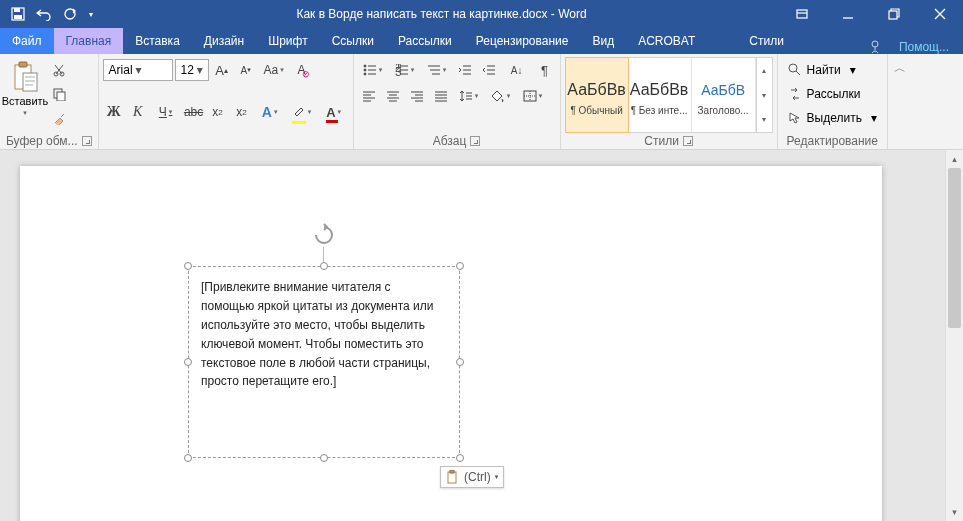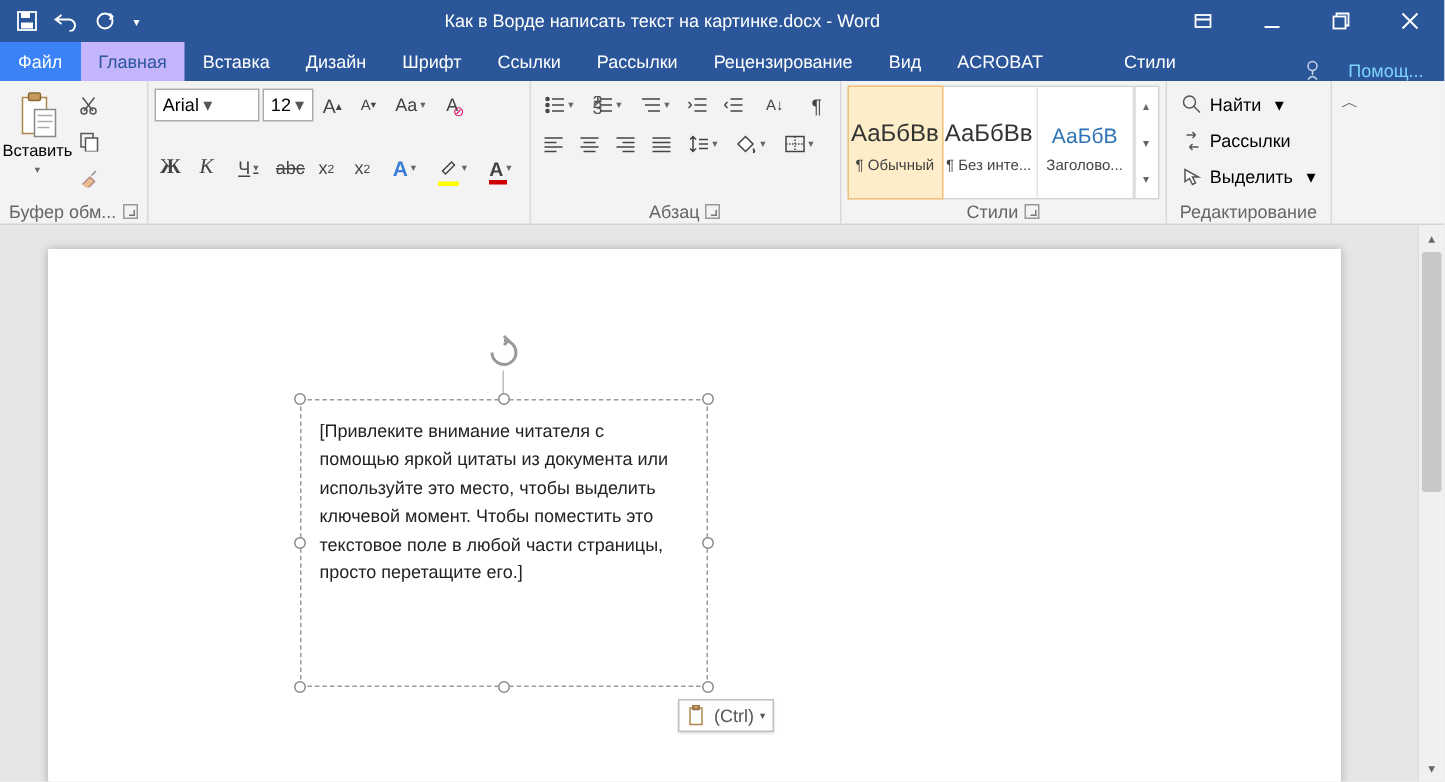--- a/index.html
+++ b/index.html
@@ -62,21 +62,21 @@
 .stylemore{width:16px;border-left:1px solid #d4d4d4;display:flex;flex-direction:column}
 .stylemore div{flex:1;display:flex;align-items:center;justify-content:center;cursor:pointer;font-size:8px;color:#666}
 
 .editing .body{flex-direction:column;gap:0;padding-top:1px}
 .editing .ebtn{height:24px;display:flex;align-items:center;gap:5px;padding:0 6px;cursor:pointer;white-space:nowrap}
 .editing .ebtn svg{flex-shrink:0}
 
 .collapse{width:24px;display:flex;align-items:flex-start;justify-content:center;padding-top:6px;cursor:pointer;color:#666}
 
 .docarea{position:absolute;top:150px;left:0;right:0;bottom:0;background:#e6e6e6;display:flex}
-.docscroll{flex:1;overflow:hidden;position:relative;padding:16px 0 0 32px}
+.docscroll{flex:1;overflow:hidden;position:relative;padding:16px 0 0 20px}
 .page{width:862px;height:600px;background:#fff;box-shadow:0 0 6px rgba(0,0,0,0.25);position:relative}
 .vscroll{width:18px;background:#f0f0f0;border-left:1px solid #ddd;position:relative}
 .vscroll .up,.vscroll .dn{height:18px;display:flex;align-items:center;justify-content:center;font-size:9px;color:#666;cursor:pointer}
 .vscroll .dn{position:absolute;bottom:0;width:100%}
 .vscroll .thumb{position:absolute;top:18px;left:2px;right:2px;height:160px;background:#c8c8c8;border-radius:2px;cursor:pointer}
 
 .rotator{position:absolute;left:292px;top:57px;width:24px;height:24px;cursor:pointer}
 .rotator svg{stroke:#9a9a9a;fill:none}
 .rotline{position:absolute;left:303px;top:81px;width:1px;height:20px;background:#bdbdbd}
 .txbox{position:absolute;left:168px;top:100px;width:272px;height:192px;border:1px dashed #9a9a9a;background:#fff;padding:10px 12px;font-size:14px;color:#222;line-height:1.35;font-family:Arial,sans-serif}

